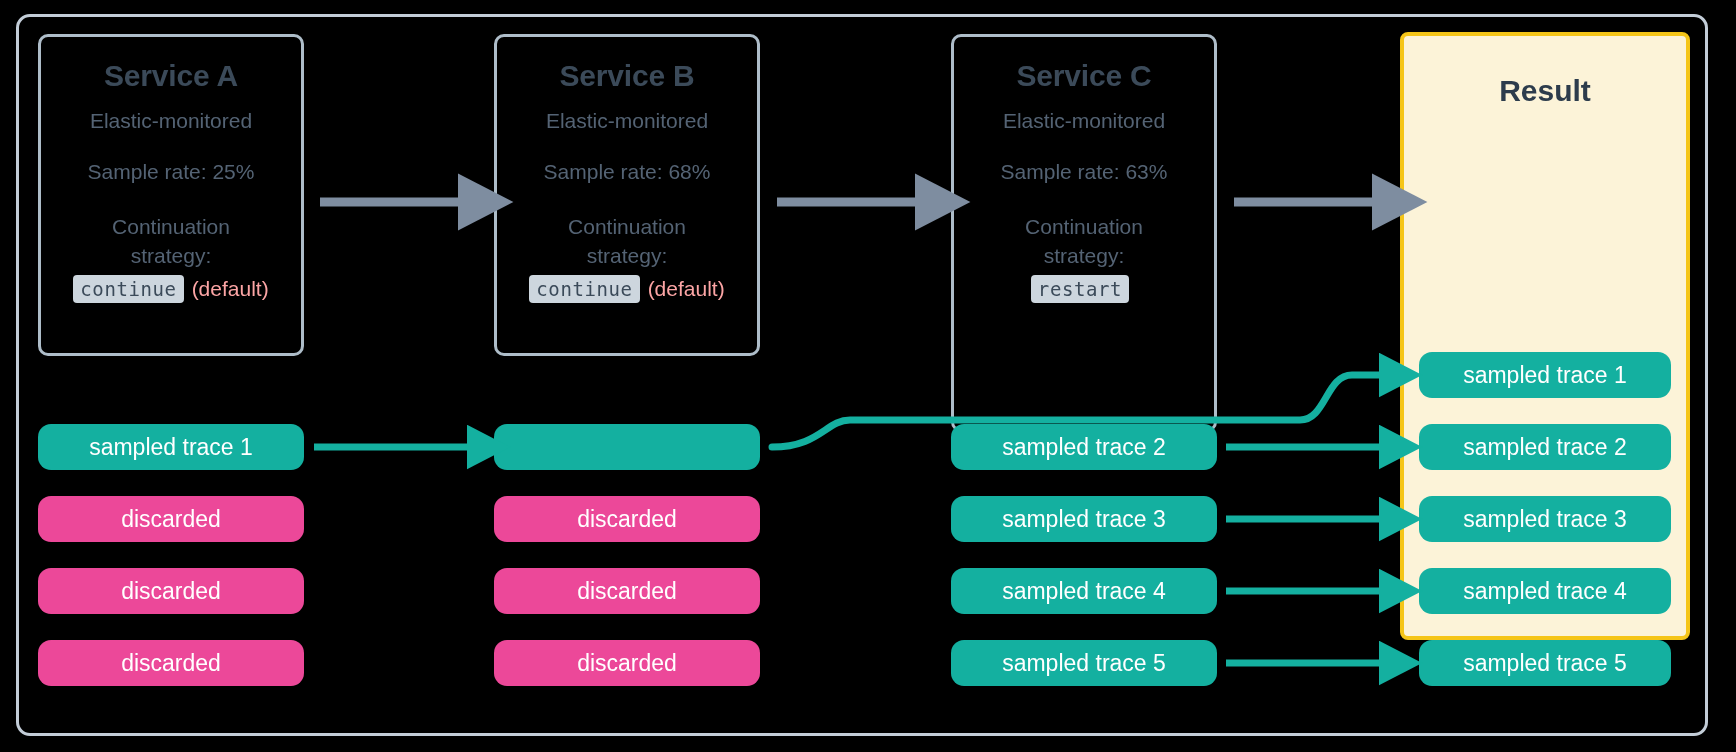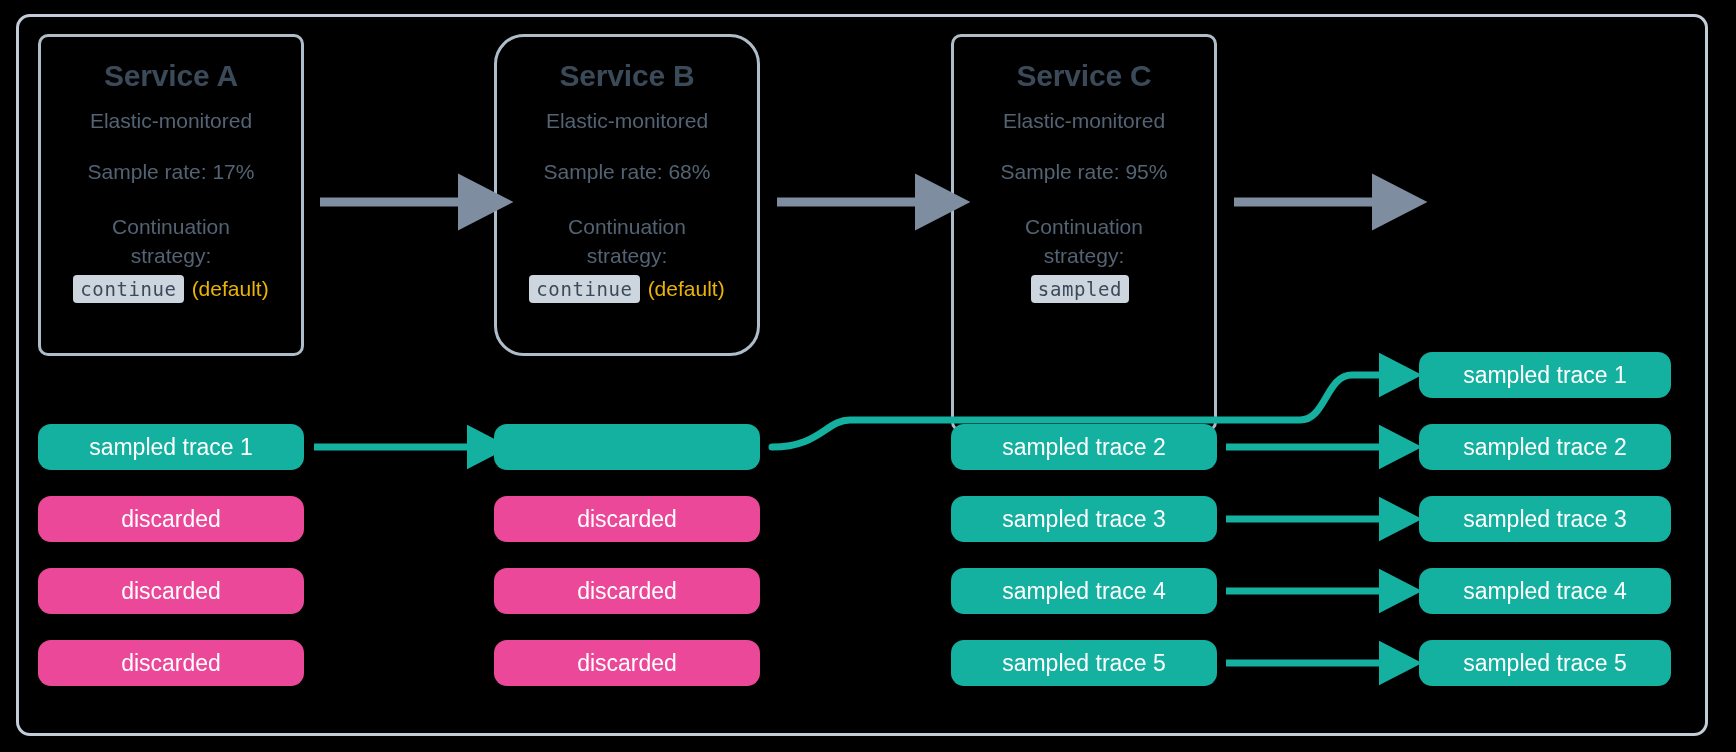--- a/index.html
+++ b/index.html
@@ -65,21 +65,21 @@
     font-family: "DejaVu Sans Mono", "Liberation Mono", monospace;
     font-size: 19px;
     background: #cdd6de;
     color: #3b4a59;
     padding: 3px 7px;
     border-radius: 4px;
     letter-spacing: 0.6px;
   }
   .default-note {
     font-size: 21px;
-    color: #eab308;
+    color: #fca5a5;
   }
 
   
   #result-box {
     position: absolute;
     left: 1400px;
     top: 32px;
     width: 290px;
     height: 608px;
     box-sizing: border-box;
@@ -126,58 +126,61 @@
 <body>
 
 <div id="canvas">
 
   <div id="outer-frame"></div>
 
   <div class="service-box" style="left:38px; top:34px; width:266px; height:322px;">
     <div class="service-title">Service A</div>
     <div class="service-line">Elastic-monitored</div>
     <div class="gap-1"></div>
-    <div class="service-line">Sample rate: 17%</div>
+    <div class="service-line">Sample rate: 25%</div>
     <div class="gap-2"></div>
     <div class="service-line">Continuation</div>
     <div class="service-line">strategy:</div>
     <div class="strategy-wrap">
       <span class="code-chip">continue</span>
       <span class="default-note">(default)</span>
     </div>
   </div>
 
-  <div class="service-box" style="left:494px; top:34px; width:266px; height:322px;border-radius:30px;">
+  <div class="service-box" style="left:494px; top:34px; width:266px; height:322px;">
     <div class="service-title">Service B</div>
     <div class="service-line">Elastic-monitored</div>
     <div class="gap-1"></div>
     <div class="service-line">Sample rate: 68%</div>
     <div class="gap-2"></div>
     <div class="service-line">Continuation</div>
     <div class="service-line">strategy:</div>
     <div class="strategy-wrap">
       <span class="code-chip">continue</span>
       <span class="default-note">(default)</span>
     </div>
   </div>
 
   <div class="service-box" style="left:951px; top:34px; width:266px; height:398px;">
     <div class="service-title">Service C</div>
     <div class="service-line">Elastic-monitored</div>
     <div class="gap-1"></div>
-    <div class="service-line">Sample rate: 95%</div>
+    <div class="service-line">Sample rate: 63%</div>
     <div class="gap-2"></div>
     <div class="service-line">Continuation</div>
     <div class="service-line">strategy:</div>
     <div class="strategy-wrap">
-      <span class="code-chip">sampled</span>
+      <span class="code-chip">restart</span>
       <span class="default-note"></span>
     </div>
   </div>
 
+  <div id="result-box">
+    <div id="result-title">Result</div>
+  </div>
 
   <div class="bar teal" style="left:38px; top:424px; width:266px;">
     <span>sampled trace 1</span>
   </div>
   <div class="bar red" style="left:38px; top:496px; width:266px;">
     <span>discarded</span>
   </div>
   <div class="bar red" style="left:38px; top:568px; width:266px;">
     <span>discarded</span>
   </div>

